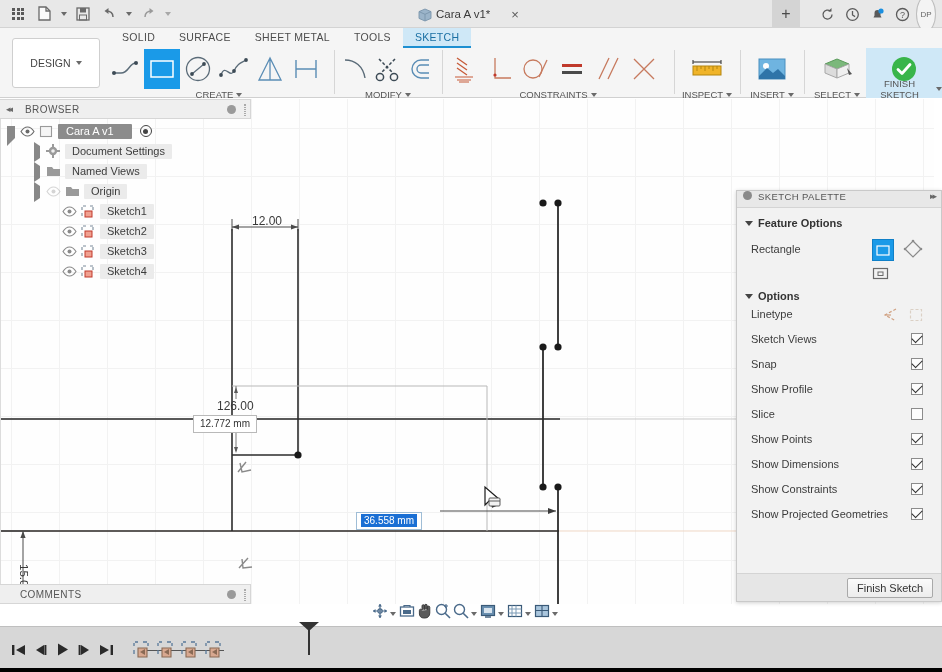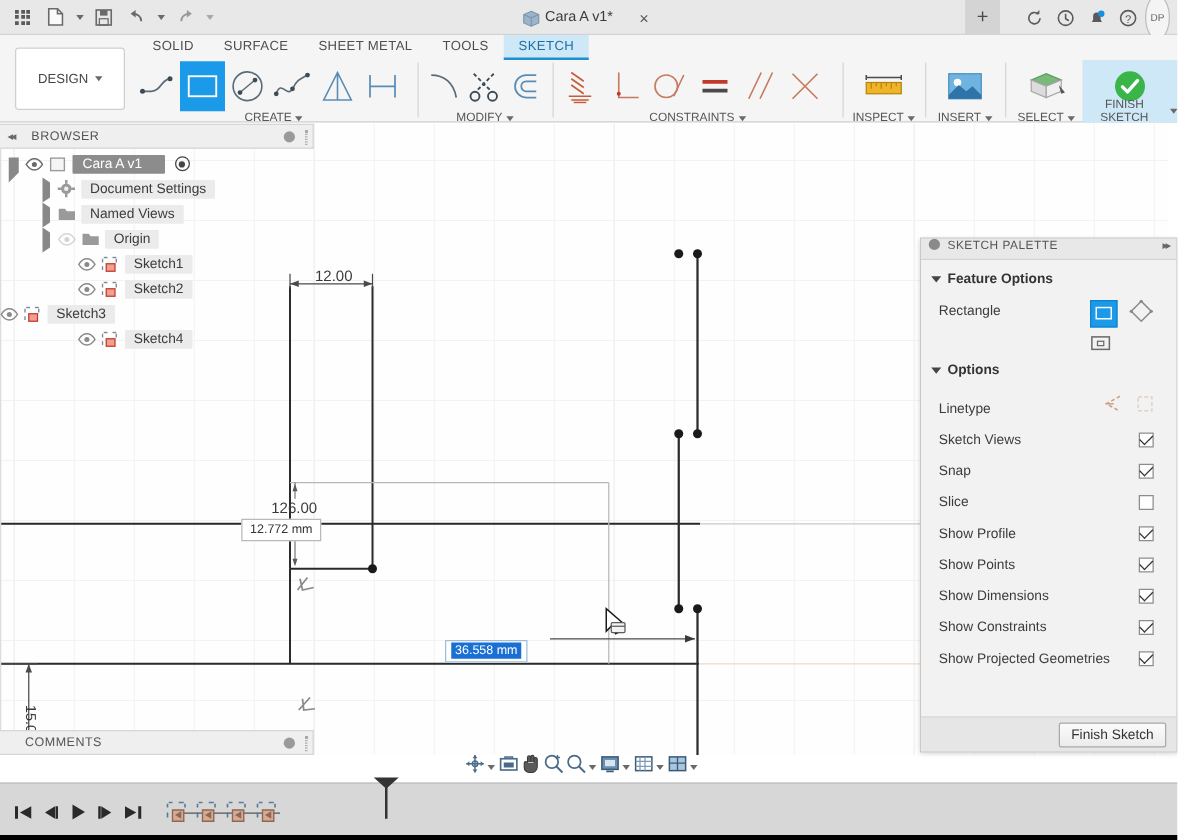--- a/index.html
+++ b/index.html
@@ -175,21 +175,21 @@
   .pal-dot { width:9px;height:9px;border-radius:50%;background:#8a8a8a; cursor:pointer; }
   .pal-exp { margin-left:auto; font-size:9px; color:#666; letter-spacing:-2px; cursor:pointer; }
   .pal-body { flex:1; overflow:hidden; position:relative; padding:0 0 0 0; background:#f2f2f2; }
   .pal-scroll { position:absolute; inset:0 4px 0 0; }
   .sect-head {
     display:flex; align-items:center; gap:5px; padding:9px 0 6px 8px;
     font-size:11px; font-weight:bold; color:#333; cursor:pointer;
   }
   .sect-head .tw { width:0;height:0;border-left:4px solid transparent;border-right:4px solid transparent;border-top:5px solid #444; }
   .prow {
-    display:flex; align-items:flex-end; height:25px; padding:0 14px 0 14px; font-size:11px; color:#3c3c3c;
+    display:flex; align-items:flex-start; height:25px; padding:0 14px 0 14px; font-size:11px; color:#3c3c3c;
   }
   .prow .pname { flex:1; }
   .chk {
     width:12px;height:12px; border:1px solid #8c8c8c; background:#fdfdfd;
     display:flex; align-items:center; justify-content:center; cursor:pointer;
   }
   .chk.on::after {
     content:""; width:9px;height:5px;border-left:1.6px solid #333;border-bottom:1.6px solid #333;
     transform:rotate(-45deg) translate(1px,-1px);
   }
@@ -708,21 +708,21 @@
       </span>
       <span style="width:15px;height:13px;display:inline-block">
         <svg width="14" height="13" viewBox="0 0 14 13">
             <path d="M2 1h3M9 1h3M1 2v3M1 8v3M12 2v3" stroke="#7a8a99" stroke-width="1.1" fill="none"></path>
             <rect x="4" y="6" width="7" height="6" fill="#f0a090" stroke="#c0392b" stroke-width="1"></rect>
           </svg>
       </span>
       <span class="lbl">Sketch2</span>
     </div>
 
-    <div class="tnode" style="">
+    <div class="tnode" style="padding-left:62px">
       <span class="eye">
         <svg width="15" height="11" viewBox="0 0 15 11">
             <path d="M1 5.5S3.8 1 7.5 1 14 5.5 14 5.5 11.2 10 7.5 10 1 5.5 1 5.5z" fill="none" stroke="#8a8a8a" stroke-width="1.1"></path>
             <circle cx="7.5" cy="5.5" r="2" fill="#8a8a8a"></circle>
           </svg>
       </span>
       <span style="width:15px;height:13px;display:inline-block">
         <svg width="14" height="13" viewBox="0 0 14 13">
             <path d="M2 1h3M9 1h3M1 2v3M1 8v3M12 2v3" stroke="#7a8a99" stroke-width="1.1" fill="none"></path>
             <rect x="4" y="6" width="7" height="6" fill="#f0a090" stroke="#c0392b" stroke-width="1"></rect>
@@ -890,26 +890,26 @@
 
         <div class="prow">
           <span class="pname">Sketch Views</span>
           <span class="chk on"></span>
         </div>
         <div class="prow">
           <span class="pname">Snap</span>
           <span class="chk on"></span>
         </div>
         <div class="prow">
+          <span class="pname">Show Profile</span>
+          <span class="chk on"></span>
+        </div>
+        <div class="prow">
           <span class="pname">Slice</span>
           <span class="chk"></span>
-        </div>
-        <div class="prow">
-          <span class="pname">Show Profile</span>
-          <span class="chk on"></span>
         </div>
         <div class="prow">
           <span class="pname">Show Points</span>
           <span class="chk on"></span>
         </div>
         <div class="prow">
           <span class="pname">Show Dimensions</span>
           <span class="chk on"></span>
         </div>
         <div class="prow">

